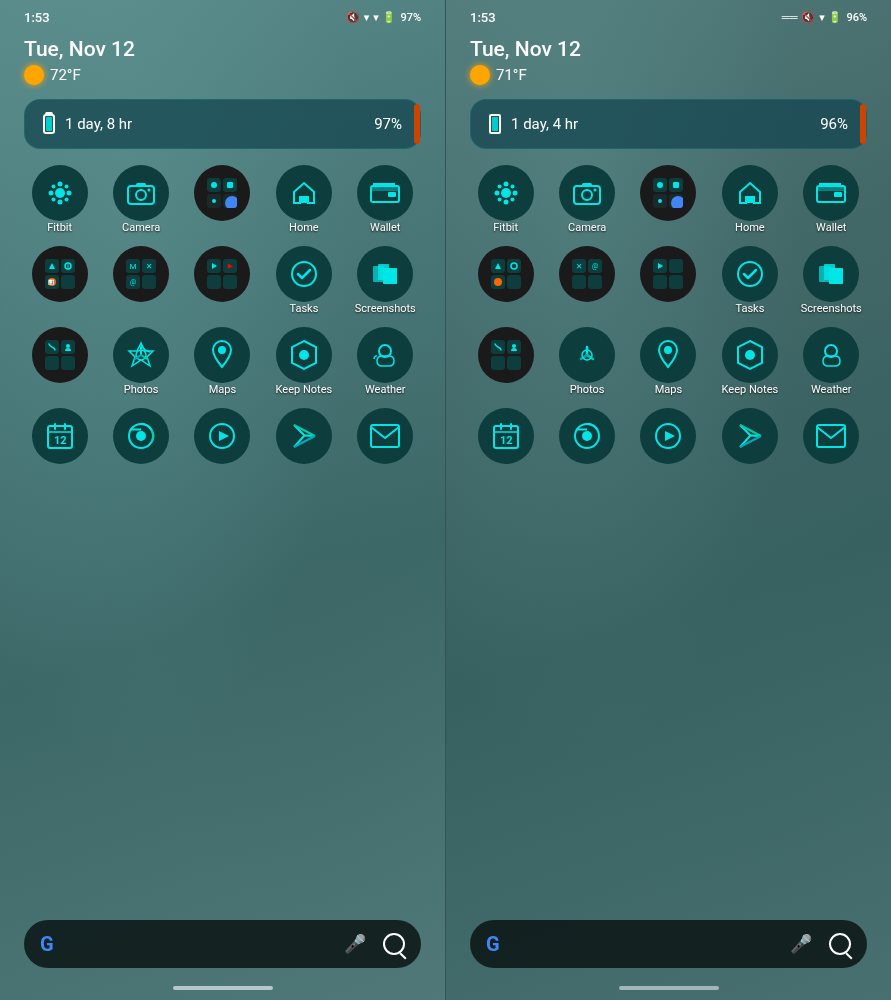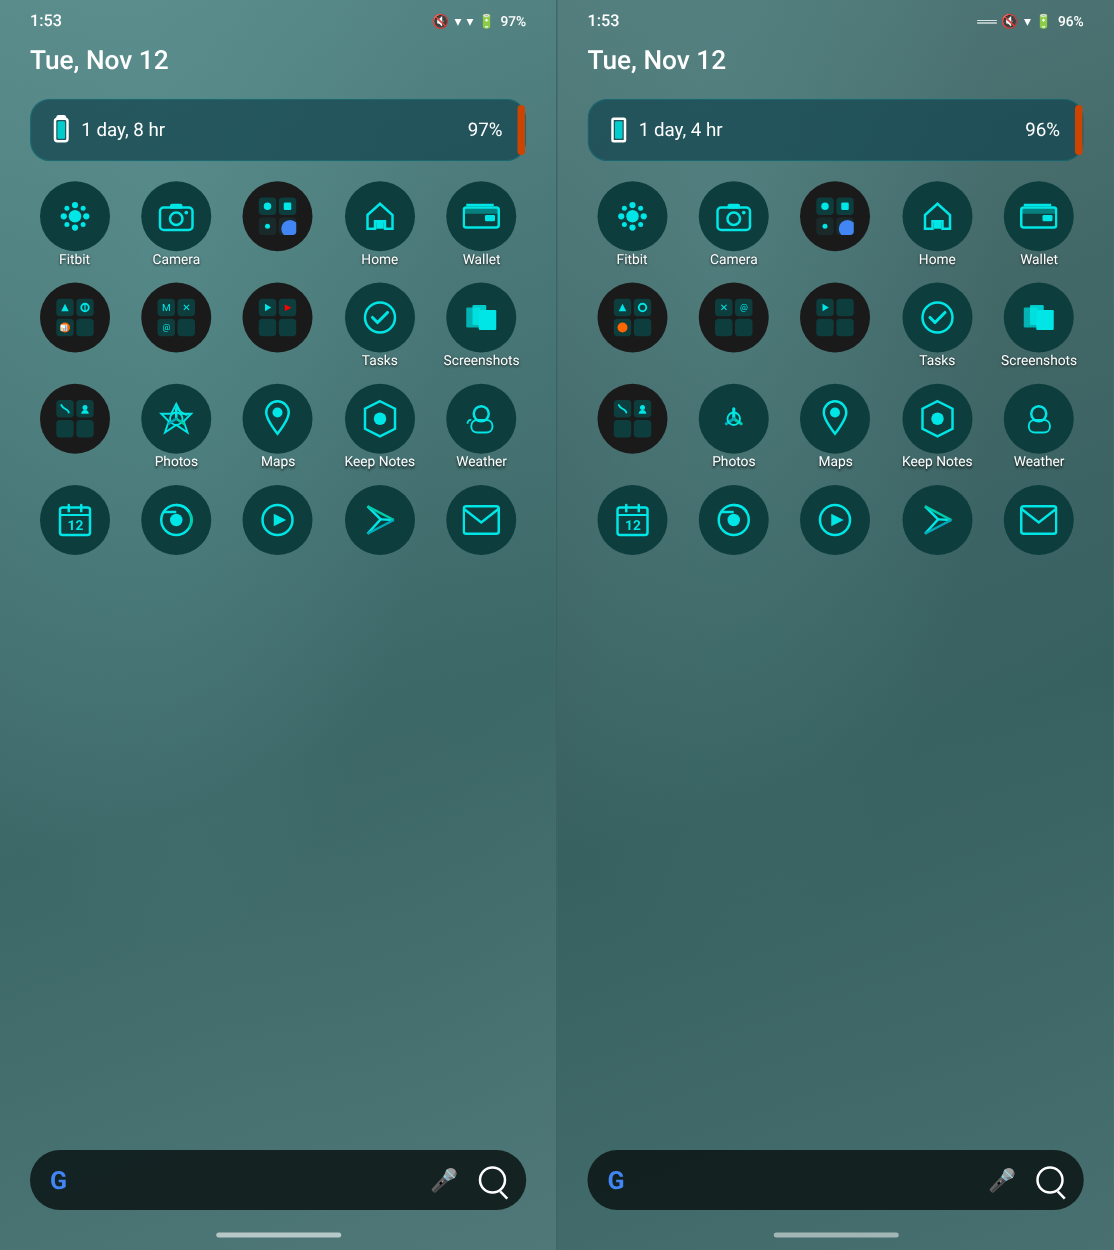--- a/index.html
+++ b/index.html
@@ -241,20 +241,24 @@
       <span>🔇</span>
       <span>▾</span>
       <span>▾</span>
       <span>🔋</span>
       <span>97%</span>
     </div>
   </div>
 
   <div class="weather-widget">
     <div class="weather-date">Tue, Nov 12</div>
+    <div class="weather-temp">
+      <div class="sun-icon"></div>
+      <span>72°F</span>
+    </div>
   </div>
 
   <div class="battery-widget" style="position:relative;">
     <div class="battery-left">
       <div class="battery-icon-small" style="height:20px;width:12px;">
         <div style="position:absolute;bottom:1px;left:1px;right:1px;top:1px;background:#00cccc;border-radius:1px;"></div>
       </div>
       <span>1 day, 8 hr</span>
     </div>
     <span style="color:white;font-size:15px;">97%</span>
@@ -575,20 +579,24 @@
       <span>══</span>
       <span>🔇</span>
       <span>▾</span>
       <span>🔋</span>
       <span>96%</span>
     </div>
   </div>
 
   <div class="weather-widget">
     <div class="weather-date">Tue, Nov 12</div>
+    <div class="weather-temp">
+      <div class="sun-icon"></div>
+      <span>71°F</span>
+    </div>
   </div>
 
   <div class="battery-widget" style="position:relative;">
     <div class="battery-left">
       <div style="width:12px;height:20px;border:2px solid white;border-radius:2px;position:relative;">
         <div style="position:absolute;bottom:1px;left:1px;right:1px;top:1px;background:#00cccc;border-radius:1px;"></div>
       </div>
       <span>1 day, 4 hr</span>
     </div>
     <span style="color:white;font-size:15px;">96%</span>

